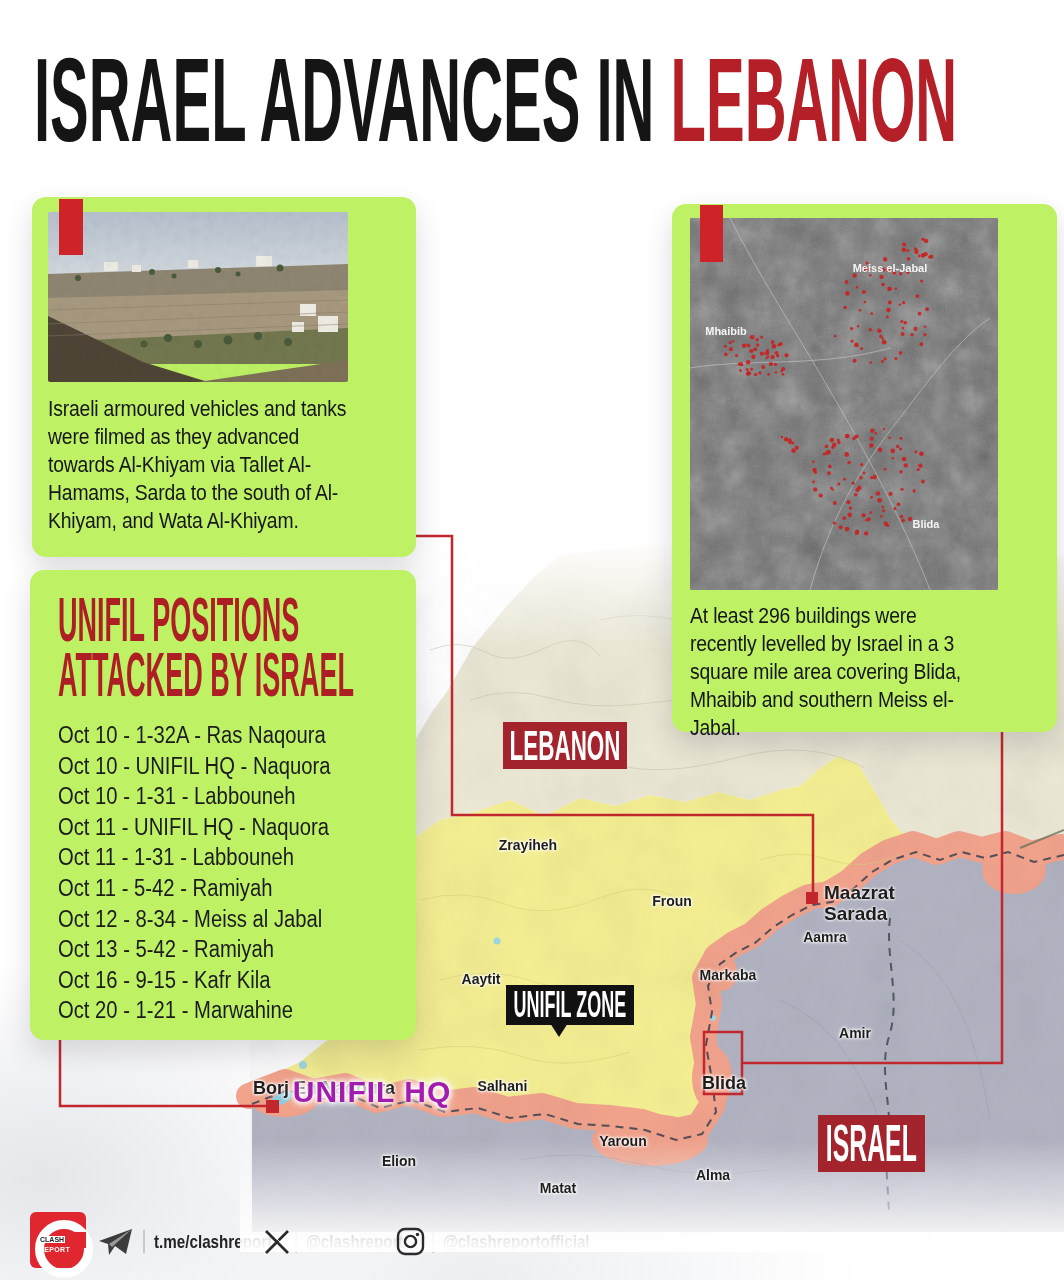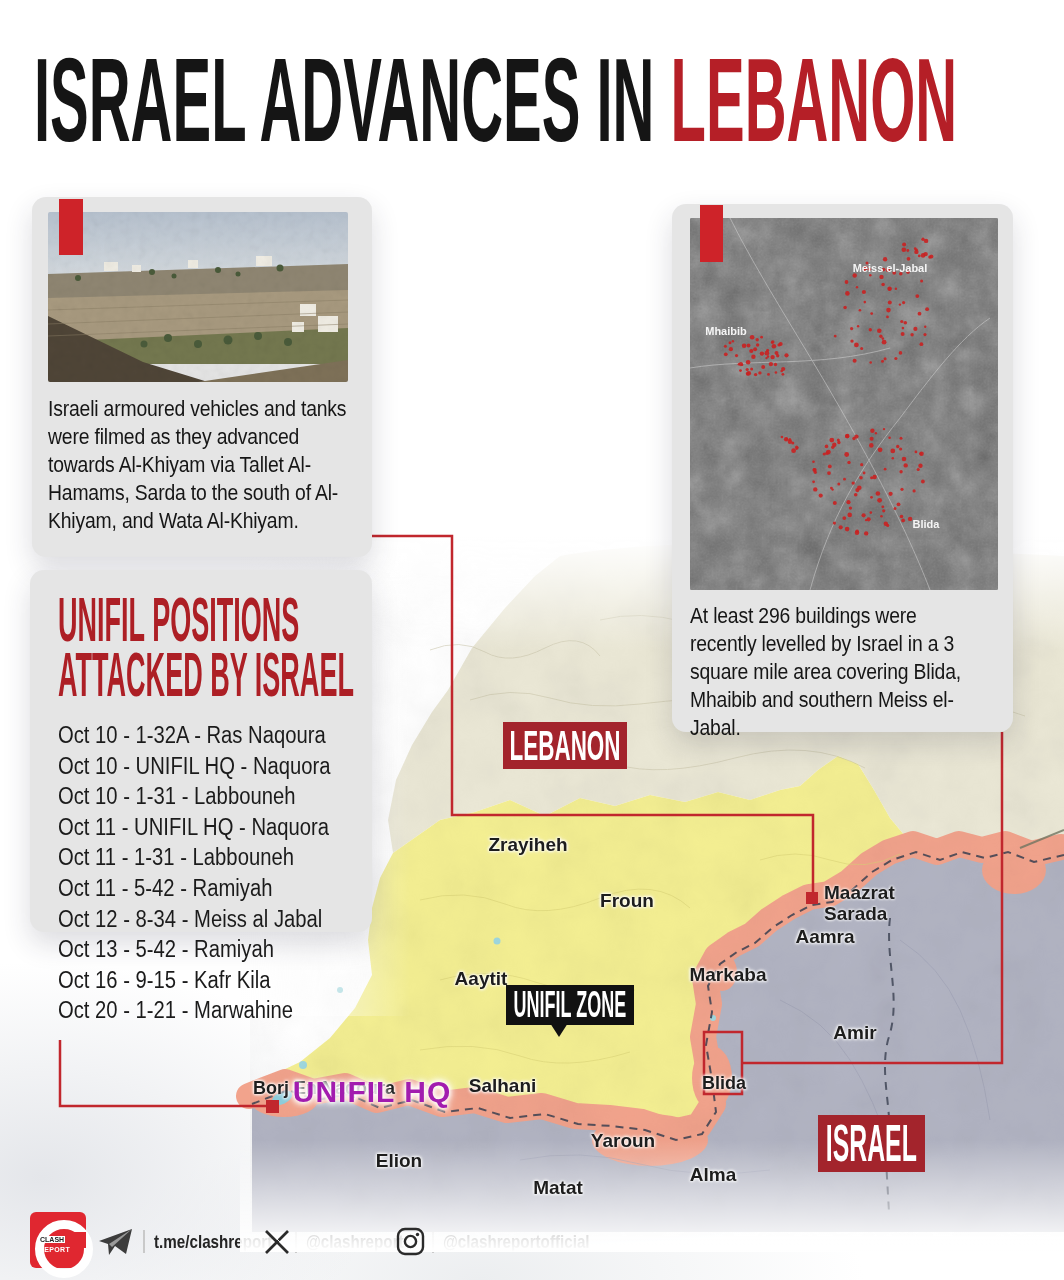--- a/index.html
+++ b/index.html
@@ -13,40 +13,40 @@
   }
   .abs{position:absolute;}
   
   .cond{display:inline-block;font-weight:700;white-space:nowrap;transform-origin:0 0;}
   
   .title-wrap{left:34px;top:40px;height:120px;}
   .title-txt{font-size:92px;letter-spacing:0px;transform:scale(0.63,1.30);line-height:1;}
   .t-black{color:#151515;}
   .t-red{color:#b51f27;}
   
-  .card{background:#e5e5e5;border-radius:14px;box-shadow:0 12px 28px rgba(40,40,60,.16);}
+  .card{background:#bef264;border-radius:14px;box-shadow:0 12px 28px rgba(40,40,60,.16);padding-left:44px;}
   .red-tab{position:absolute;background:#ce2329;z-index:3;}
   .caption{color:#161616;font-size:22px;line-height:28px;letter-spacing:-0.2px;
     transform:scaleX(0.88);transform-origin:0 0;width:354px;font-weight:400;}
   
   #photo-card{left:32px;top:197px;width:340px;height:360px;}
   #photo-img{left:16px;top:15px;width:300px;height:170px;overflow:hidden;border-radius:2px;}
   #photo-cap{left:16px;top:198px;}
   
   #sat-card{left:672px;top:204px;width:341px;height:528px;}
   #sat-img{left:18px;top:14px;width:308px;height:372px;overflow:hidden;border-radius:2px;background:#777;}
   #sat-cap{left:18px;top:398px;width:310px;}
   
-  #unifil-card{left:30px;top:570px;width:342px;height:362px;}
+  #unifil-card{left:30px;top:570px;width:342px;height:470px;}
   .u-title{left:28px;top:16px;line-height:1;}
   .u-title .cond{font-size:52px;line-height:55px;transform:scale(0.52,1.22);color:#ad1f25;}
   .u-list{left:28px;top:150px;font-size:23px;line-height:30.6px;color:#1b1b1b;font-weight:400;
     transform:scaleX(0.88);transform-origin:0 0;white-space:nowrap;}
   
-  .town{position:absolute;transform:translate(-50%,-50%);font-weight:700;font-size:19px;color:#1d1d1d;
+  .town{position:absolute;transform:translate(-50%,-50%);font-weight:700;font-size:14px;color:#1d1d1d;
     white-space:nowrap;text-shadow:0 0 3px #fff,0 0 3px #fff,0 0 4px #fff;z-index:2;}
   .badge{position:absolute;display:flex;align-items:center;justify-content:center;z-index:2;
     color:#fff;}
   .badge .cond{transform-origin:50% 50%;}
   #badge-lebanon{left:503px;top:722px;width:124px;height:47px;background:#a3242c;}
   #badge-lebanon .cond{font-size:34px;transform:scale(0.66,1.25);}
   #badge-israel{left:818px;top:1115px;width:107px;height:57px;background:#a3242c;}
   #badge-israel .cond{font-size:40px;transform:scale(0.62,1.3);}
   #badge-unifil-zone{left:506px;top:985px;width:128px;height:40px;background:#111111;}
   #badge-unifil-zone .cond{font-size:30px;transform:scale(0.60,1.2);}
@@ -161,21 +161,21 @@
     <polyline points="372,536 452,536 452,815 813,815 813,892"></polyline>
     <polyline points="1002,732 1002,1063 742,1063"></polyline>
     <polyline points="60,1040 60,1106 268,1106"></polyline>
   </g>
   <rect x="704" y="1032" width="38" height="62" fill="none" stroke="#c1272d" stroke-width="2.5"></rect>
   <rect x="806" y="892" width="12" height="12" fill="#c1272d"></rect>
   <rect x="266" y="1100" width="13" height="13" fill="#c1272d"></rect>
 </svg>
 
 <div class="town" style="left:528px;top:845px;">Zrayiheh</div>
-<div class="town" style="left:627px;top:901px;text-align:right;">Froun</div>
+<div class="town" style="left:672px;top:901px;text-align:right;">Froun</div>
 <div class="town" style="left:481px;top:979px;">Aaytit</div>
 <div class="town" style="left:492px;top:1086px;padding-left:21px;">Salhani</div>
 <div class="town" style="left:728px;top:975px;">Markaba</div>
 <div class="town" style="left:825px;top:937px;">Aamra</div>
 <div class="town" style="left:855px;top:1033px;">Amir</div>
 <div class="town" style="left:623px;top:1141px;">Yaroun</div>
 <div class="town" style="left:558px;top:1188px;">Matat</div>
 <div class="town" style="left:713px;top:1175px;">Alma</div>
 <div class="town" style="left:399px;top:1161px;">Elion</div>
 <div class="town" style="left:724px;top:1083px;font-size:18px;">Blida</div>

